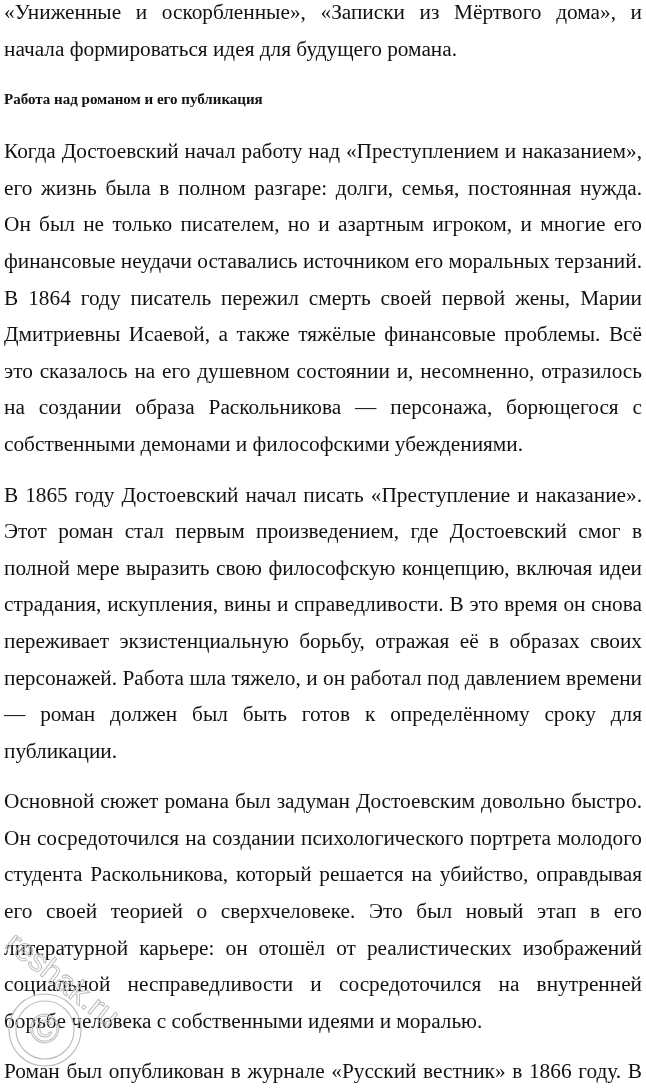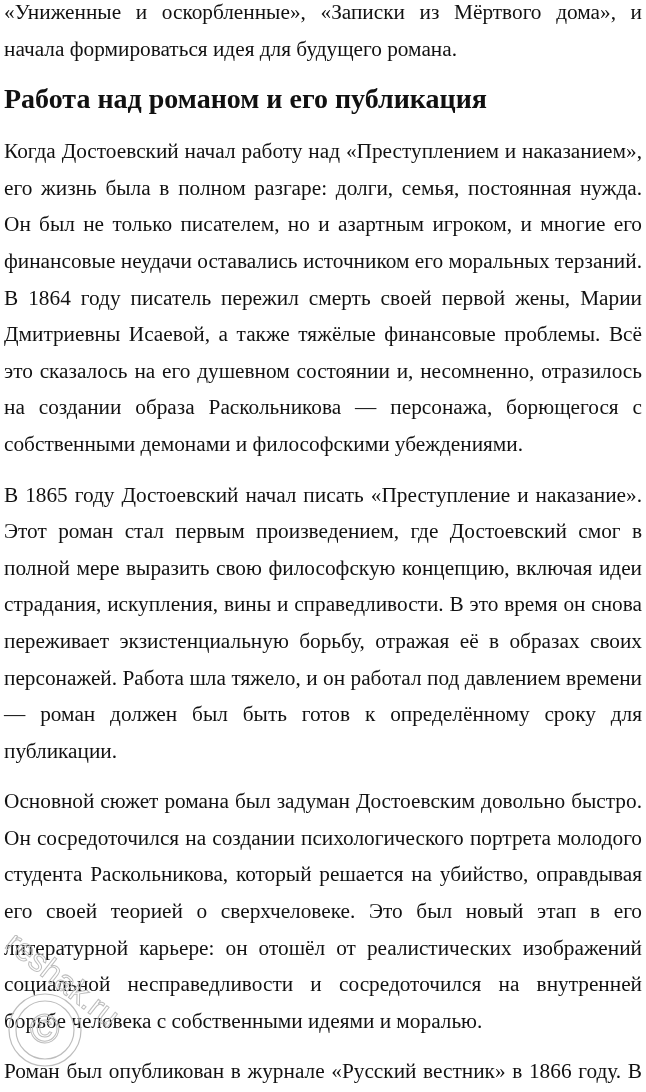--- a/index.html
+++ b/index.html
@@ -26,21 +26,21 @@
     font-size: 21.3px;
     line-height: 36.6px;
     text-align: justify;
     text-align-last: left;
   }
   .para {
     margin-bottom: 14px;
   }
   .heading {
     font-weight: bold;
-    font-size: 28px;
+    font-size: 15px;
     line-height: 36px;
     margin: 4px 0 16px 0;
     text-align: left;
   }
   .watermark {
     position: absolute;
     left: 0;
     top: 935px;
     width: 200px;
     height: 160px;

